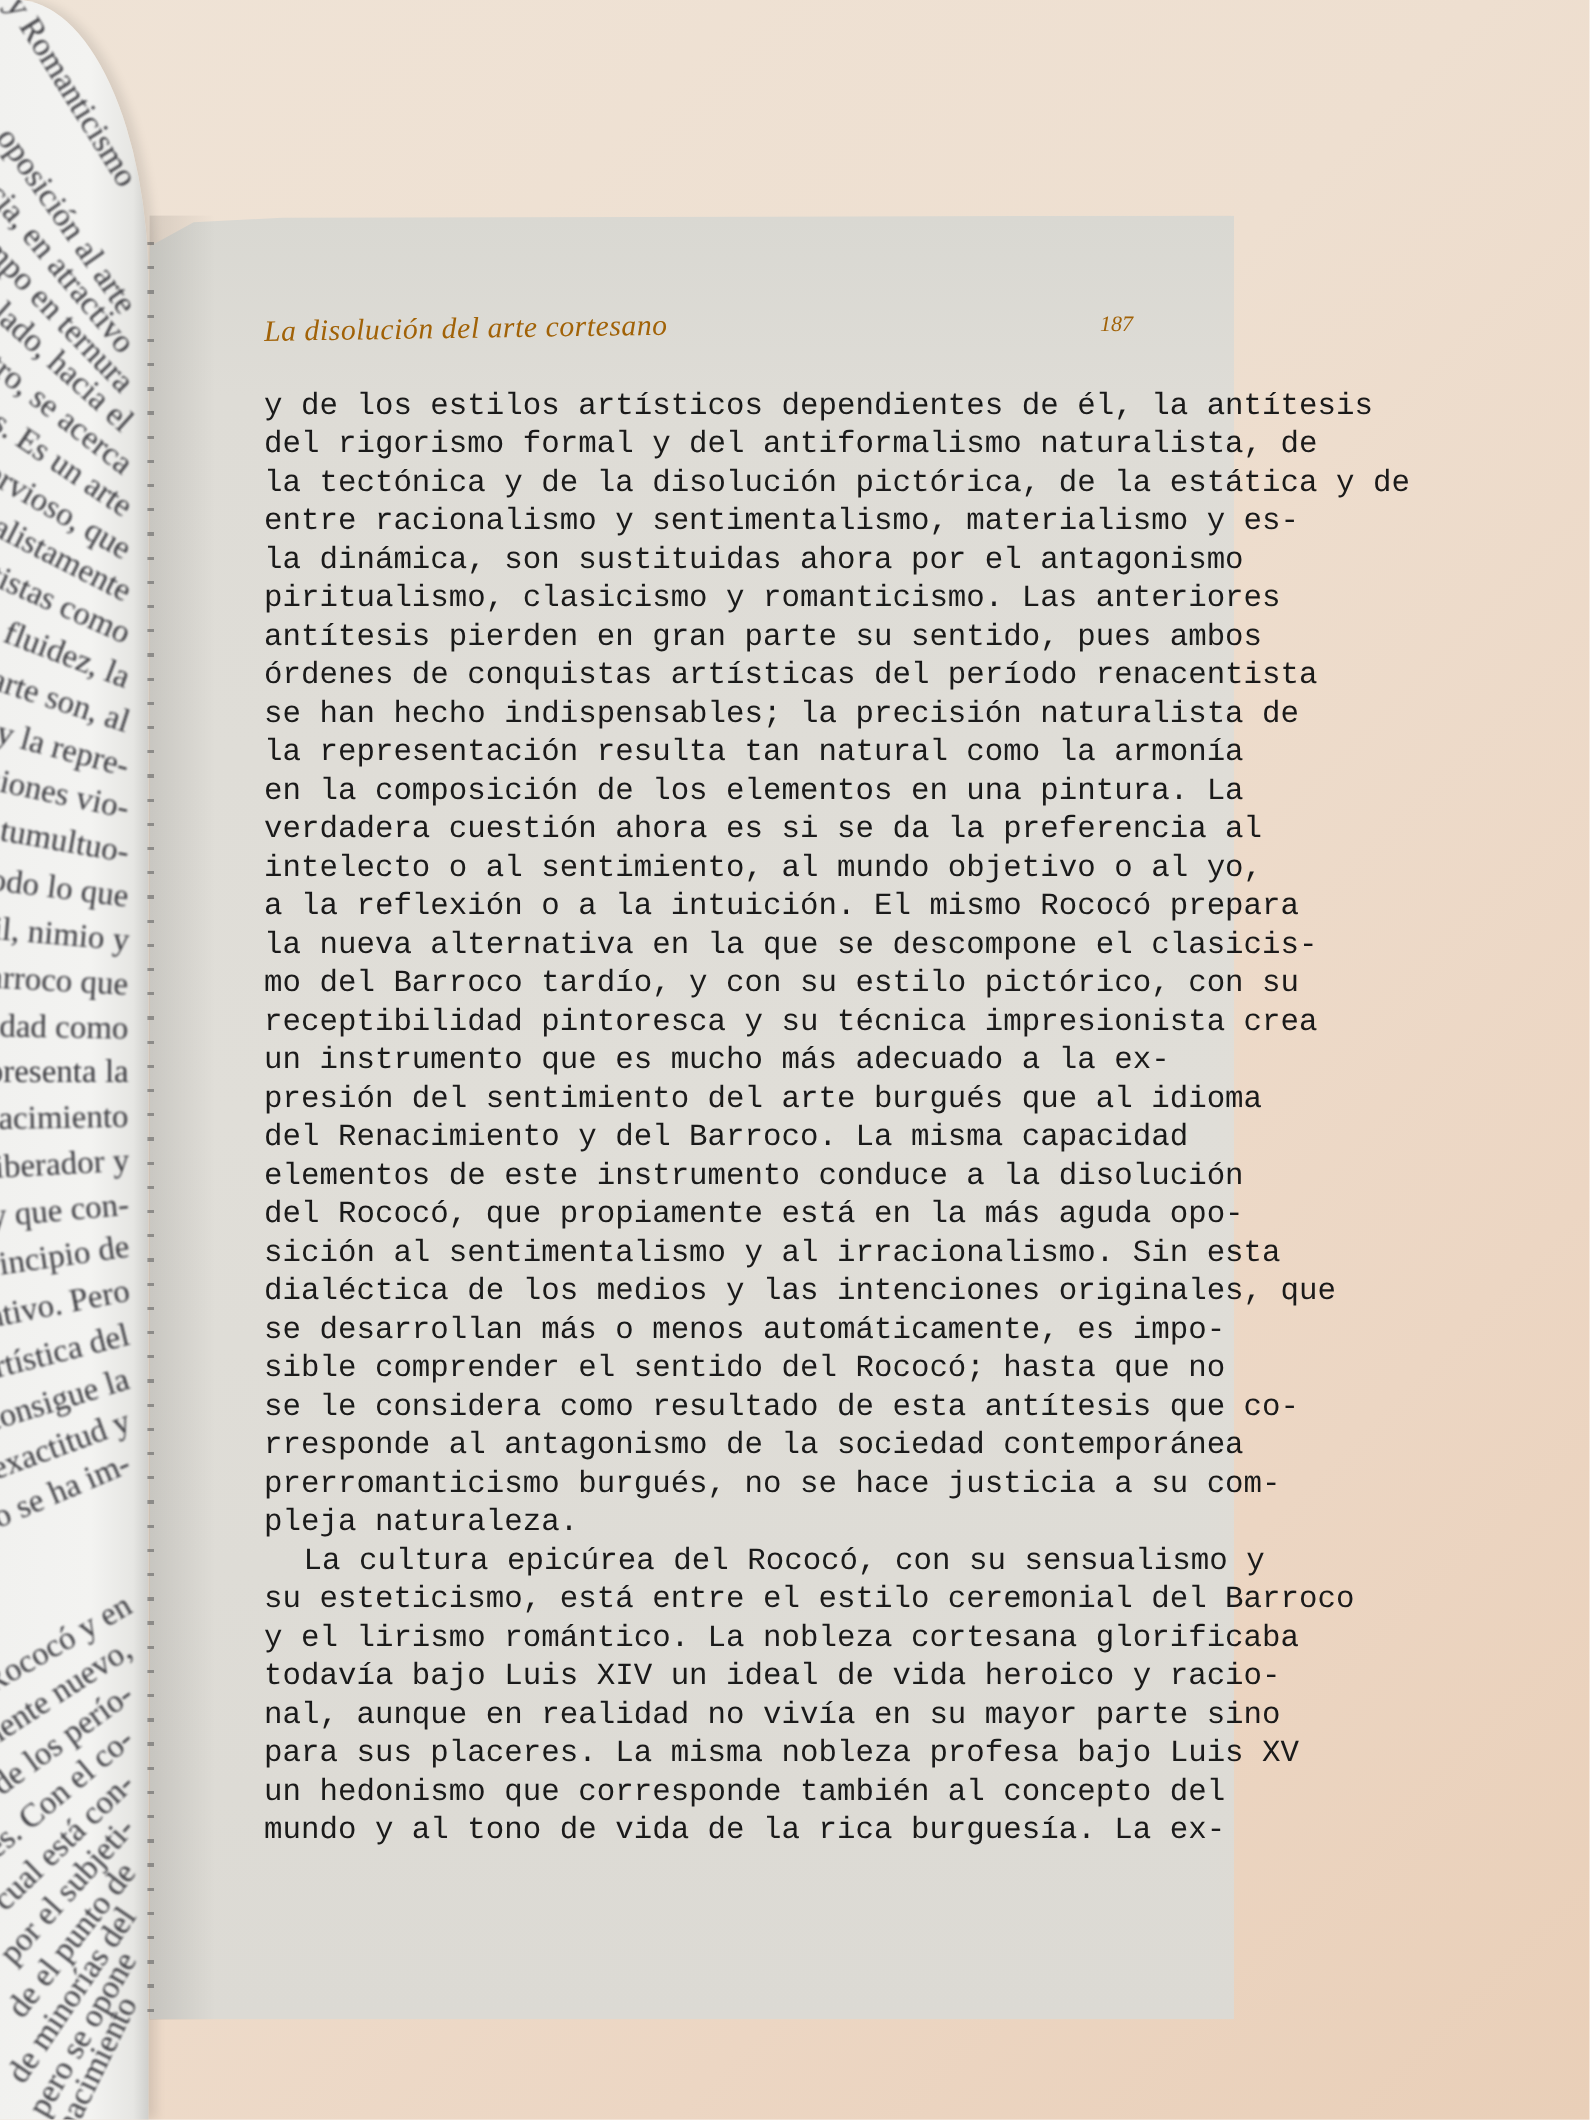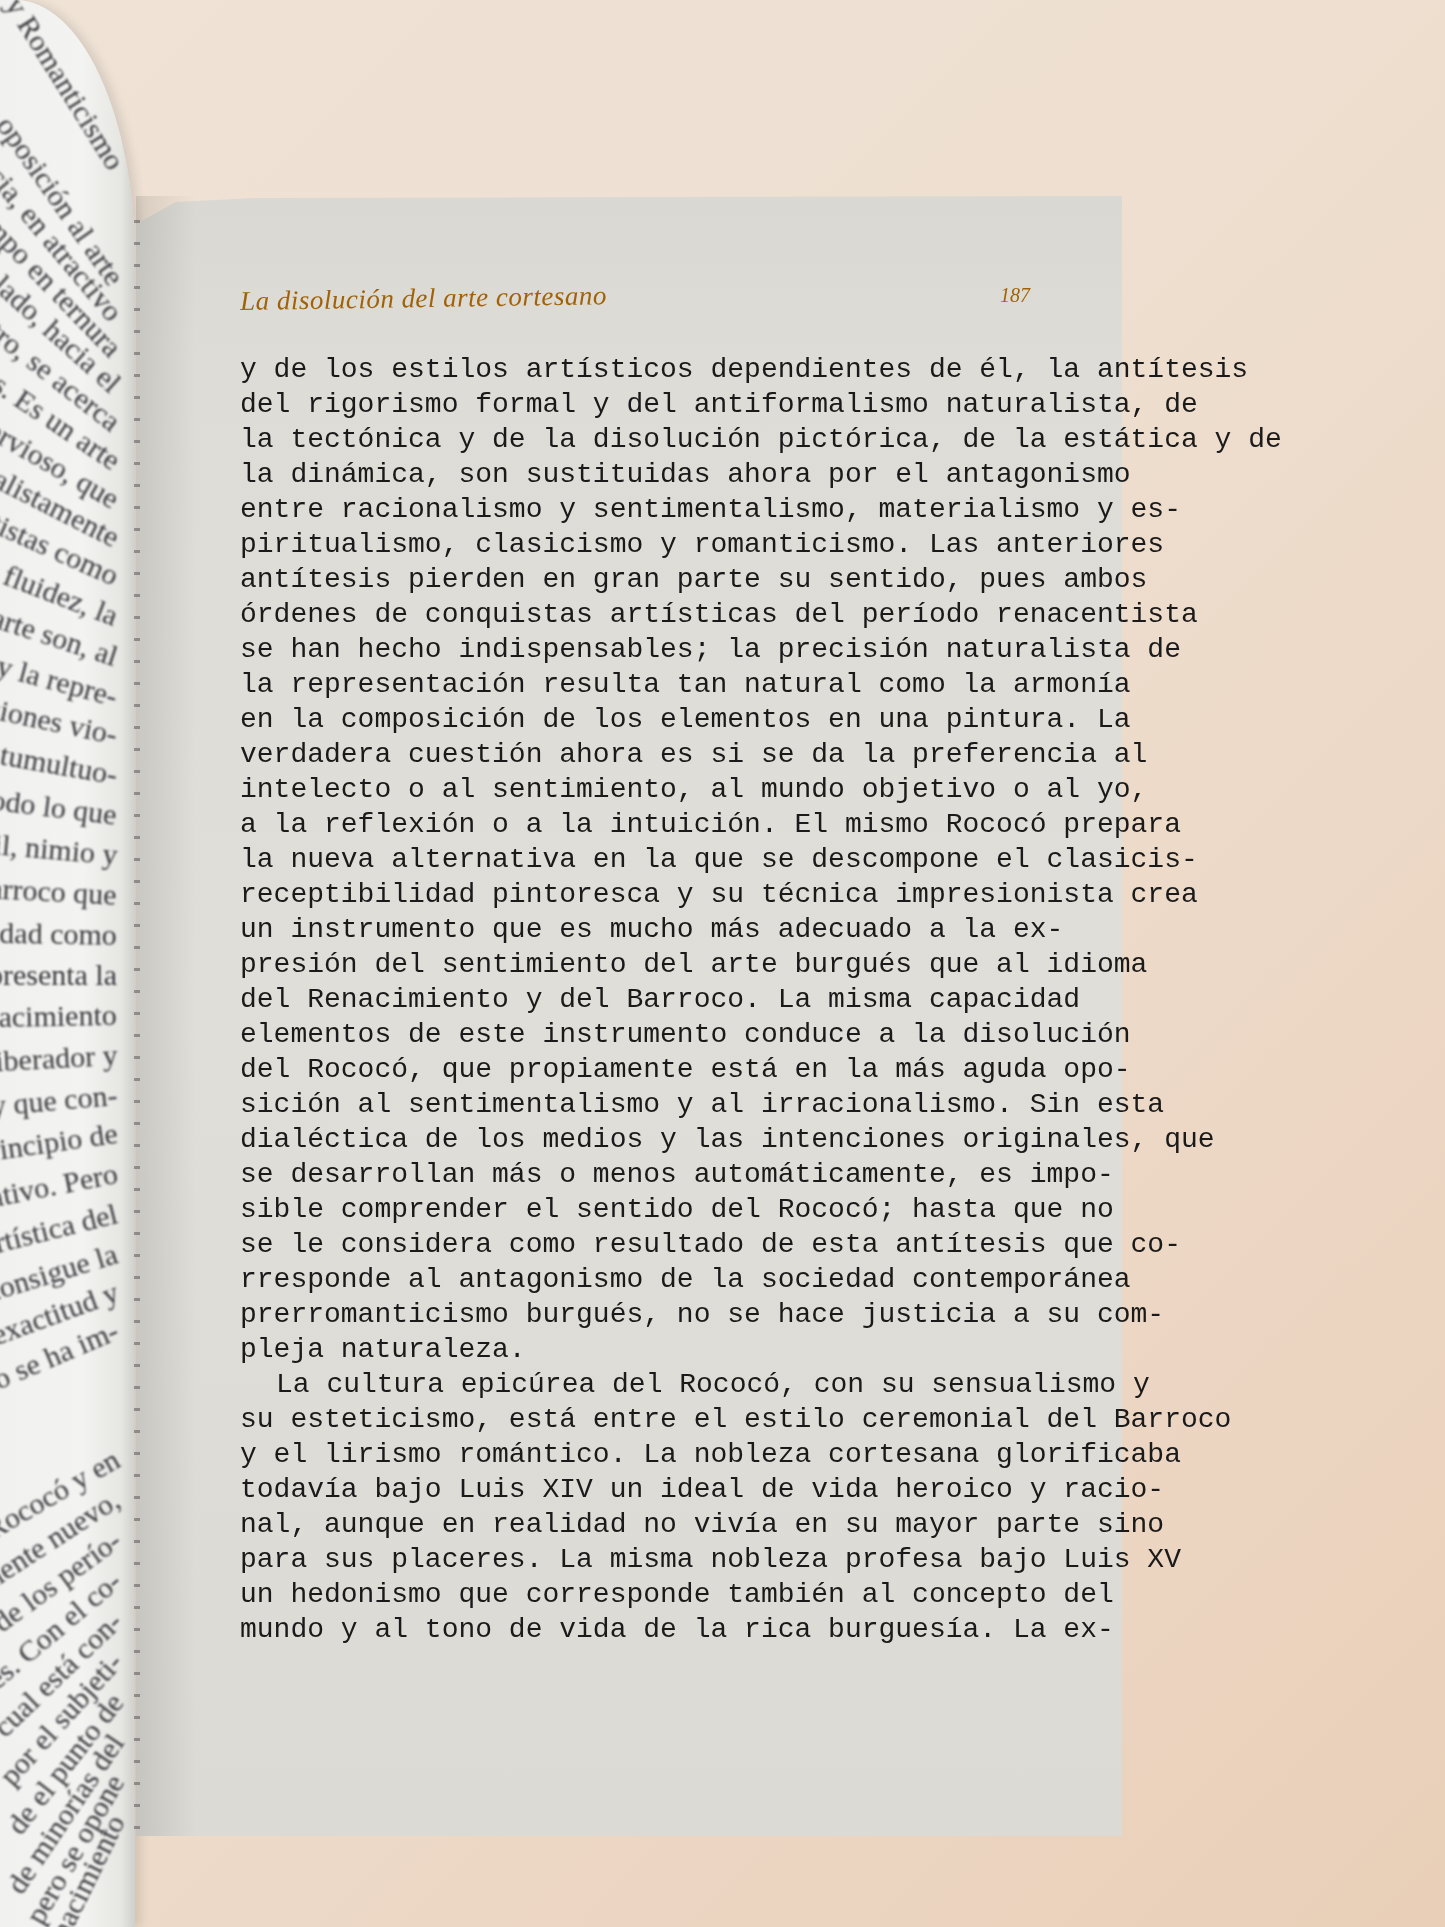--- a/index.html
+++ b/index.html
@@ -166,32 +166,33 @@
 
 <div class="running-head">
   <span class="title">La disolución del arte cortesano</span>
   <span class="folio">187</span>
 </div>
 
 <div class="body-text">
   <span class="line">y de los estilos artísticos dependientes de él, la antítesis</span>
   <span class="line">del rigorismo formal y del antiformalismo naturalista, de</span>
   <span class="line">la tectónica y de la disolución pictórica, de la estática y de</span>
+  <span class="line">entre racionalismo y sentimentalismo, materialismo y es-</span>
   <span class="line">la dinámica, son sustituidas ahora por el antagonismo</span>
-  <span class="line">entre racionalismo y sentimentalismo, materialismo y es-</span>
   <span class="line">piritualismo, clasicismo y romanticismo. Las anteriores</span>
   <span class="line">antítesis pierden en gran parte su sentido, pues ambos</span>
   <span class="line">órdenes de conquistas artísticas del período renacentista</span>
   <span class="line">se han hecho indispensables; la precisión naturalista de</span>
   <span class="line">la representación resulta tan natural como la armonía</span>
   <span class="line">en la composición de los elementos en una pintura. La</span>
   <span class="line">verdadera cuestión ahora es si se da la preferencia al</span>
   <span class="line">intelecto o al sentimiento, al mundo objetivo o al yo,</span>
   <span class="line">a la reflexión o a la intuición. El mismo Rococó prepara</span>
   <span class="line">la nueva alternativa en la que se descompone el clasicis-</span>
+  <span class="line">mo del Barroco tardío, y con su estilo pictórico, con su</span>
   <span class="line">receptibilidad pintoresca y su técnica impresionista crea</span>
   <span class="line">un instrumento que es mucho más adecuado a la ex-</span>
   <span class="line">presión del sentimiento del arte burgués que al idioma</span>
   <span class="line">del Renacimiento y del Barroco. La misma capacidad</span>
   <span class="line">elementos de este instrumento conduce a la disolución</span>
   <span class="line">del Rococó, que propiamente está en la más aguda opo-</span>
   <span class="line">sición al sentimentalismo y al irracionalismo. Sin esta</span>
   <span class="line">dialéctica de los medios y las intenciones originales, que</span>
   <span class="line">se desarrollan más o menos automáticamente, es impo-</span>
   <span class="line">sible comprender el sentido del Rococó; hasta que no</span>

